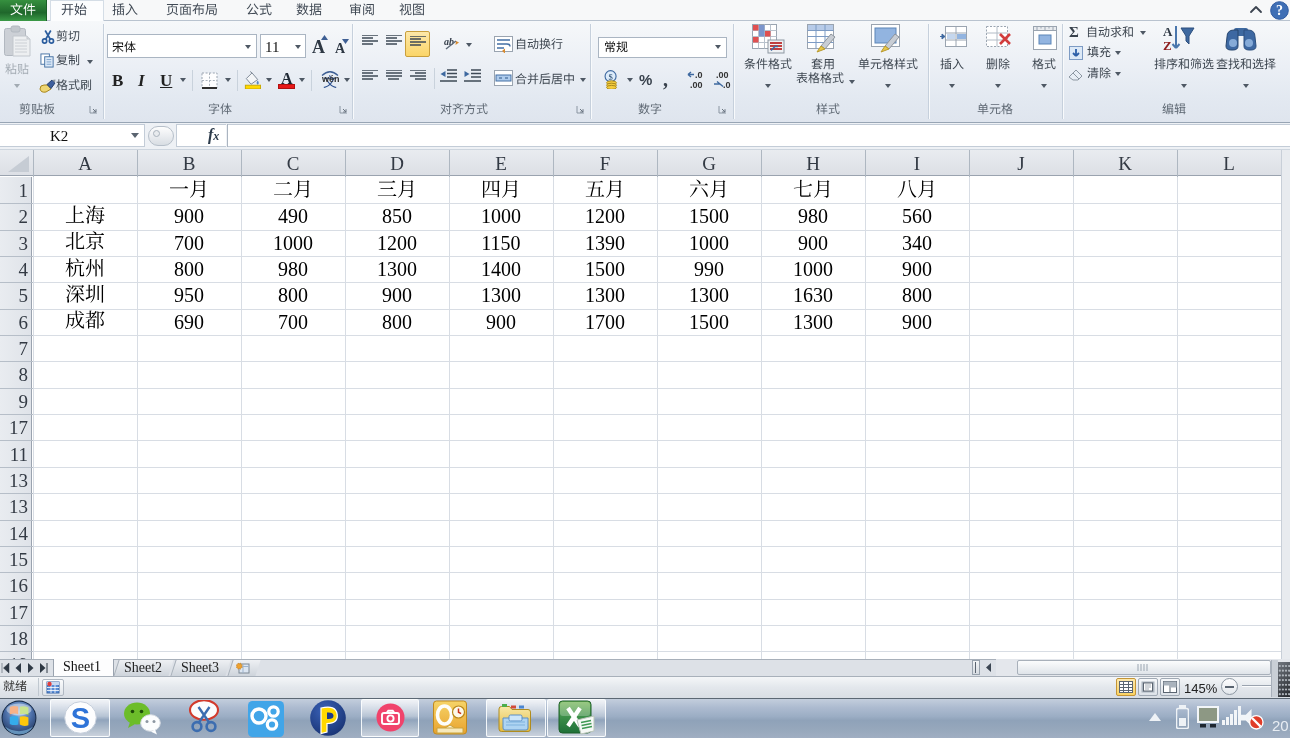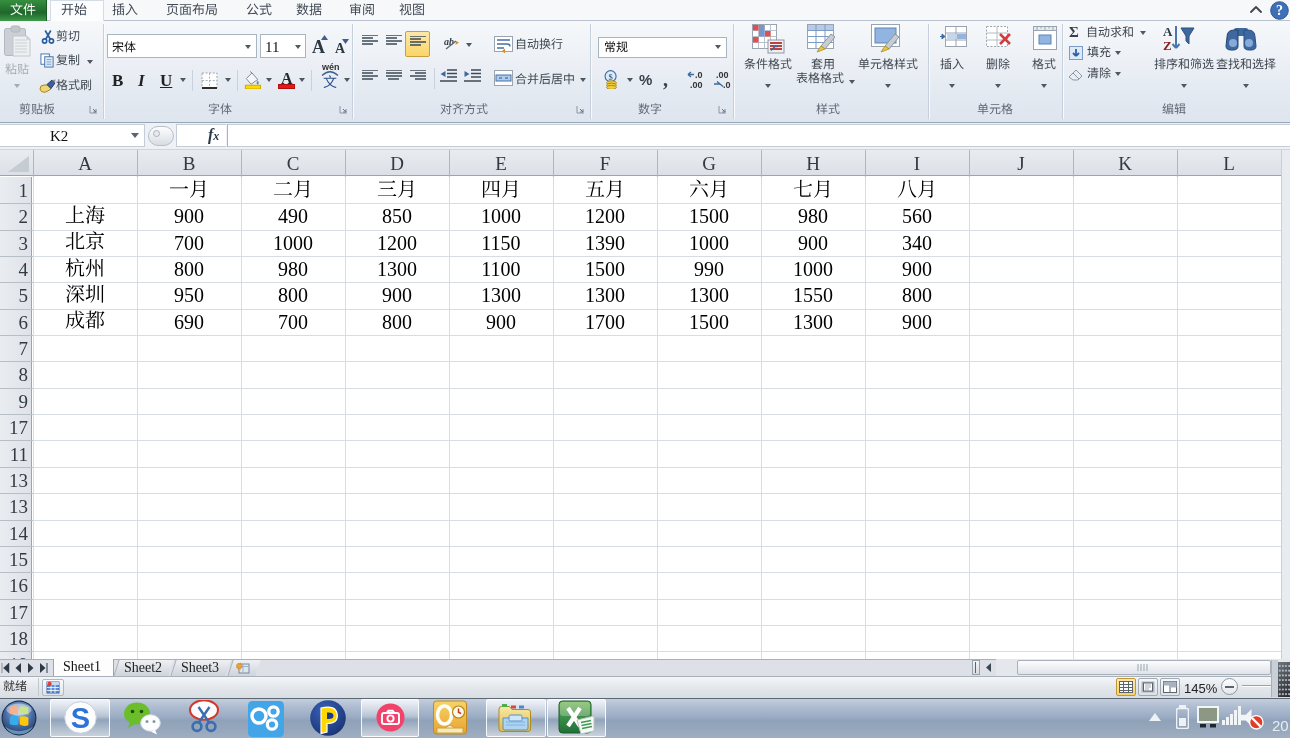--- a/index.html
+++ b/index.html
@@ -309,36 +309,36 @@
 <div style="position:absolute;left:657px;top:232px;width:104px;text-align:center;font:20px &quot;Liberation Serif&quot;;color:#000">1000</div>
 <div style="position:absolute;left:761px;top:232px;width:104px;text-align:center;font:20px &quot;Liberation Serif&quot;;color:#000">900</div>
 <div style="position:absolute;left:865px;top:232px;width:104px;text-align:center;font:20px &quot;Liberation Serif&quot;;color:#000">340</div>
 <div style="position:absolute;left:65px;top:258px;width:40px;height:23px"><svg width="40" height="23" style="overflow:visible" fill="#000">
       <use href="#q32" transform="matrix(0.0200,0,0,-0.0200,0.0,17.2)"></use>
       <use href="#q33" transform="matrix(0.0200,0,0,-0.0200,20.0,17.2)"></use>
     </svg></div>
 <div style="position:absolute;left:137px;top:258px;width:104px;text-align:center;font:20px &quot;Liberation Serif&quot;;color:#000">800</div>
 <div style="position:absolute;left:241px;top:258px;width:104px;text-align:center;font:20px &quot;Liberation Serif&quot;;color:#000">980</div>
 <div style="position:absolute;left:345px;top:258px;width:104px;text-align:center;font:20px &quot;Liberation Serif&quot;;color:#000">1300</div>
-<div style="position:absolute;left:449px;top:258px;width:104px;text-align:center;font:20px &quot;Liberation Serif&quot;;color:#000">1100</div>
+<div style="position:absolute;left:449px;top:258px;width:104px;text-align:center;font:20px &quot;Liberation Serif&quot;;color:#000">1400</div>
 <div style="position:absolute;left:553px;top:258px;width:104px;text-align:center;font:20px &quot;Liberation Serif&quot;;color:#000">1500</div>
 <div style="position:absolute;left:657px;top:258px;width:104px;text-align:center;font:20px &quot;Liberation Serif&quot;;color:#000">990</div>
 <div style="position:absolute;left:761px;top:258px;width:104px;text-align:center;font:20px &quot;Liberation Serif&quot;;color:#000">1000</div>
 <div style="position:absolute;left:865px;top:258px;width:104px;text-align:center;font:20px &quot;Liberation Serif&quot;;color:#000">900</div>
 <div style="position:absolute;left:65px;top:284px;width:40px;height:23px"><svg width="40" height="23" style="overflow:visible" fill="#000">
       <use href="#q34" transform="matrix(0.0200,0,0,-0.0200,0.0,17.2)"></use>
       <use href="#q35" transform="matrix(0.0200,0,0,-0.0200,20.0,17.2)"></use>
     </svg></div>
 <div style="position:absolute;left:137px;top:284px;width:104px;text-align:center;font:20px &quot;Liberation Serif&quot;;color:#000">950</div>
 <div style="position:absolute;left:241px;top:284px;width:104px;text-align:center;font:20px &quot;Liberation Serif&quot;;color:#000">800</div>
 <div style="position:absolute;left:345px;top:284px;width:104px;text-align:center;font:20px &quot;Liberation Serif&quot;;color:#000">900</div>
 <div style="position:absolute;left:449px;top:284px;width:104px;text-align:center;font:20px &quot;Liberation Serif&quot;;color:#000">1300</div>
 <div style="position:absolute;left:553px;top:284px;width:104px;text-align:center;font:20px &quot;Liberation Serif&quot;;color:#000">1300</div>
 <div style="position:absolute;left:657px;top:284px;width:104px;text-align:center;font:20px &quot;Liberation Serif&quot;;color:#000">1300</div>
-<div style="position:absolute;left:761px;top:284px;width:104px;text-align:center;font:20px &quot;Liberation Serif&quot;;color:#000">1550</div>
+<div style="position:absolute;left:761px;top:284px;width:104px;text-align:center;font:20px &quot;Liberation Serif&quot;;color:#000">1630</div>
 <div style="position:absolute;left:865px;top:284px;width:104px;text-align:center;font:20px &quot;Liberation Serif&quot;;color:#000">800</div>
 <div style="position:absolute;left:65px;top:310px;width:40px;height:23px"><svg width="40" height="23" style="overflow:visible" fill="#000">
       <use href="#q36" transform="matrix(0.0200,0,0,-0.0200,0.0,17.2)"></use>
       <use href="#q37" transform="matrix(0.0200,0,0,-0.0200,20.0,17.2)"></use>
     </svg></div>
 <div style="position:absolute;left:137px;top:311px;width:104px;text-align:center;font:20px &quot;Liberation Serif&quot;;color:#000">690</div>
 <div style="position:absolute;left:241px;top:311px;width:104px;text-align:center;font:20px &quot;Liberation Serif&quot;;color:#000">700</div>
 <div style="position:absolute;left:345px;top:311px;width:104px;text-align:center;font:20px &quot;Liberation Serif&quot;;color:#000">800</div>
 <div style="position:absolute;left:449px;top:311px;width:104px;text-align:center;font:20px &quot;Liberation Serif&quot;;color:#000">900</div>
 <div style="position:absolute;left:553px;top:311px;width:104px;text-align:center;font:20px &quot;Liberation Serif&quot;;color:#000">1700</div>
@@ -506,21 +506,21 @@
 <svg style="position:absolute;left:299px;top:78px" width="7" height="5">
     <path d="M0 0 L6 0 L3 4 Z" fill="#4e5864"></path>
   </svg>
 <div style="position:absolute;left:311px;top:70px;width:1px;height:21px;background:#c9d2dc"></div>
 <div style="position:absolute;left:323px;top:75px;width:14px;height:16px"><svg width="14" height="16" style="overflow:visible" fill="#2b4f8f">
       <use href="#q1" transform="matrix(0.0140,0,0,-0.0140,0.0,12.0)"></use>
     </svg></div>
 <svg style="position:absolute;left:321px;top:70px" width="18" height="7">
     <path d="M1 5.5 Q9 -2 17 5.5" fill="none" stroke="#3e5f94" stroke-width="1.2"></path>
   </svg>
-<div style="position:absolute;left:322px;top:62px;font:bold 9px 'Liberation Sans';color:#333">wén</div>
+<div style="position:absolute;left:322px;top:74px;font:bold 9px 'Liberation Sans';color:#333">wén</div>
 <svg style="position:absolute;left:344px;top:78px" width="7" height="5">
     <path d="M0 0 L6 0 L3 4 Z" fill="#4e5864"></path>
   </svg>
 <svg style="position:absolute;left:362px;top:35px" width="17" height="14">
     <path d="M0 0 h16 M0 3 h11 M0 6 h16 M0 9 h11" stroke="#3e4956" stroke-width="1.6"></path>
   </svg>
 <svg style="position:absolute;left:386px;top:35px" width="17" height="14">
     <path d="M0 0 h16 M0 3 h11 M0 6 h16 M0 9 h11" stroke="#3e4956" stroke-width="1.6"></path>
   </svg>
 <div style="position:absolute;left:405px;top:31px;width:25px;height:26px;background:linear-gradient(180deg,#fde8a9,#fbd568);border:1px solid #c99f3c;border-radius:2px"></div>

